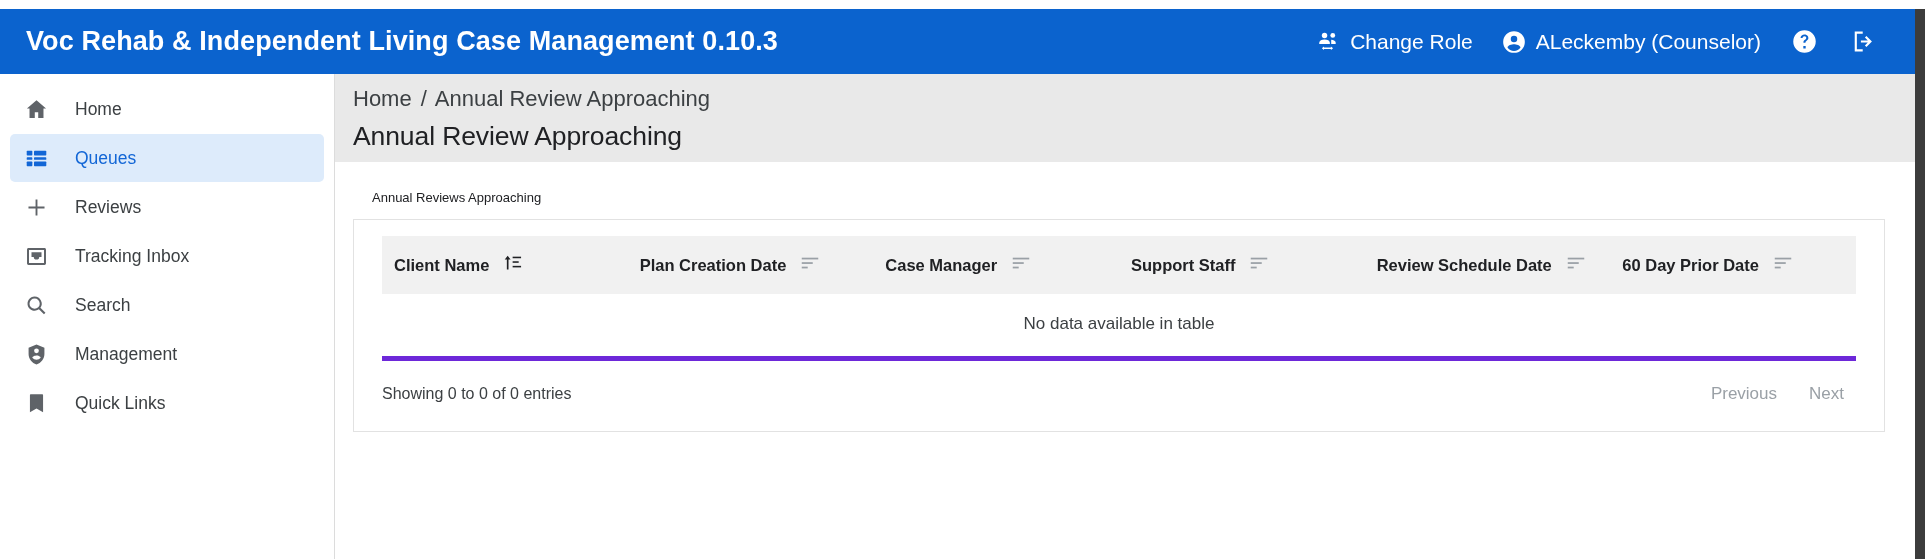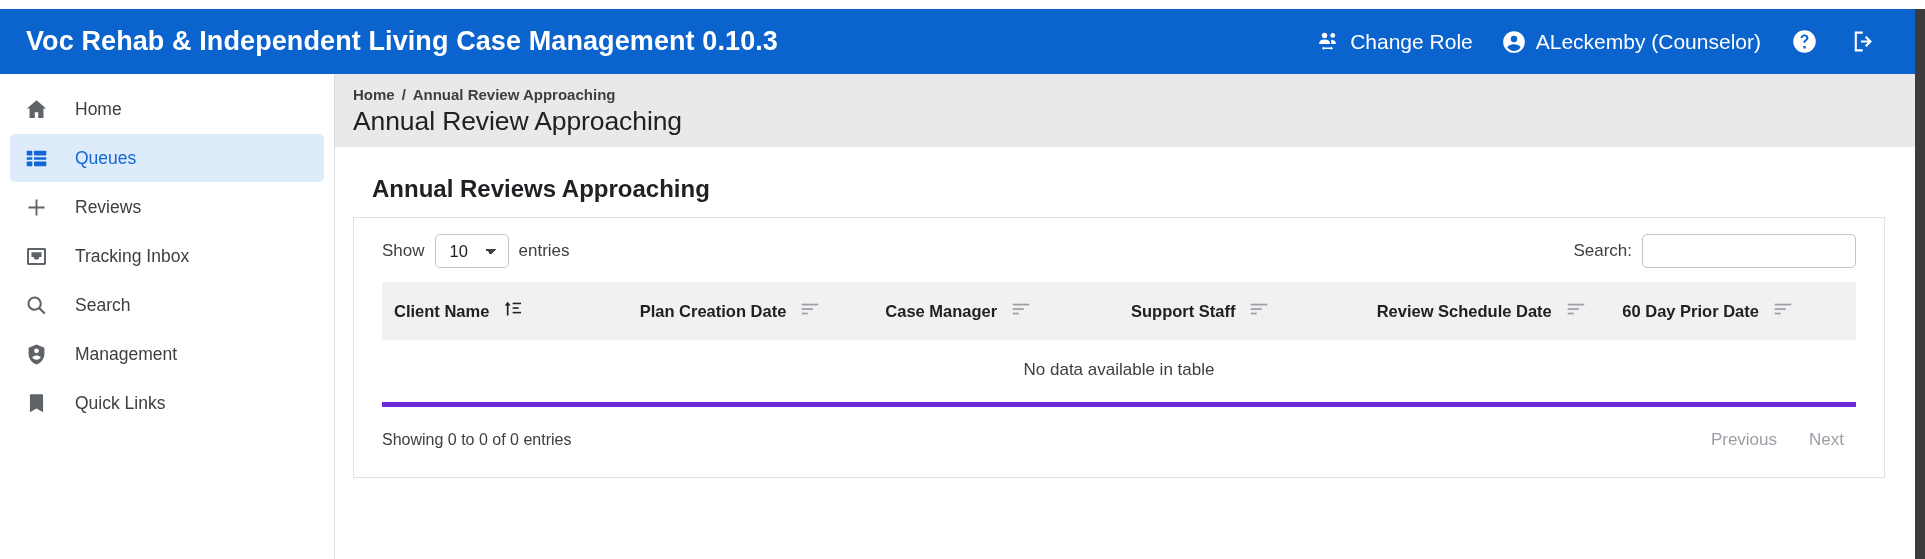--- a/index.html
+++ b/index.html
@@ -119,42 +119,41 @@
     display: flex;
     flex-direction: column;
     background: #ffffff;
     min-width: 0;
   }
   .page-head {
     background: #e9e9e9;
     padding: 12px 0 10px 18px;
   }
   .breadcrumb {
-    font-size: 15px;
-    color: #3c4043;
-    margin-bottom: 3px;
-    font-weight: bold;
+    font-size: 22px;
+    color: #3c4043;
+    margin-bottom: 9px;
   }
   .breadcrumb .crumb-link { color: #3c4043; }
   .breadcrumb .sep { color: #3c4043; margin: 0 3px; }
   .page-title {
     font-size: 26.5px;
     color: #202124;
     letter-spacing: -.1px;
   }
 
   .content-area {
     flex: 1;
     padding: 16px 30px 0 18px;
     background: #ffffff;
     min-width: 0;
   }
   .section-title {
-    font-size: 24px;
-    font-weight: bold;
+    font-size: 13px;
+    font-weight: normal;
     color: #202124;
     margin: 12px 0 14px 19px;
   }
 
   
   .card {
     border: 1px solid #e2e2e2;
     background: #ffffff;
     padding: 16px 28px 22px 28px;
     min-width: 0;
@@ -421,39 +420,20 @@
         </div>
         <div class="page-title">Annual Review Approaching</div>
       </div>
 
       <div class="content-area">
 
         <div class="section-title">Annual Reviews Approaching</div>
 
         <div class="card">
 
-          <div class="table-controls">
-
-            <div class="show-entries">
-              <span>Show</span>
-              <select class="length-select">
-                <option>10</option>
-                <option>25</option>
-                <option>50</option>
-                <option>100</option>
-              </select>
-              <span>entries</span>
-            </div>
-
-            <div class="search-wrap">
-              <span>Search:</span>
-              <input class="search-input" type="text" placeholder="" style="">
-            </div>
-
-          </div>
 
           <table class="data-table">
             <thead>
               <tr>
                 <th>
                   <div class="th-inner">
                     <span>Client Name</span>
                     <span class="sort-ico">
                       <svg width="22" height="22" viewBox="0 0 24 24" aria-hidden="true">
                         <path d="M6.2 4.2l3.2 3.9H7.1v11h-1.8v-11H3z" fill="#202124"></path>

